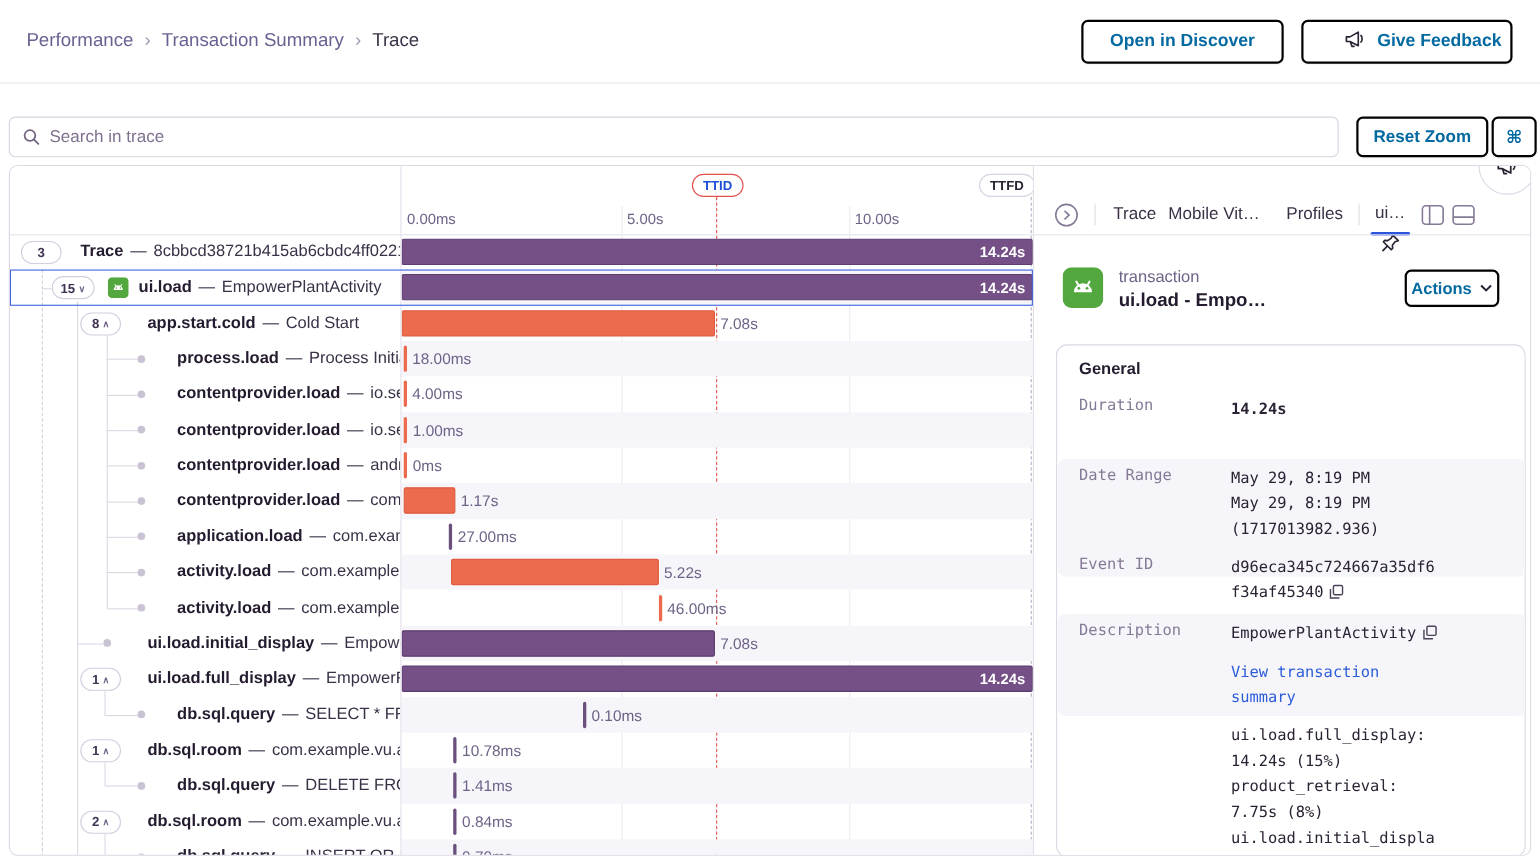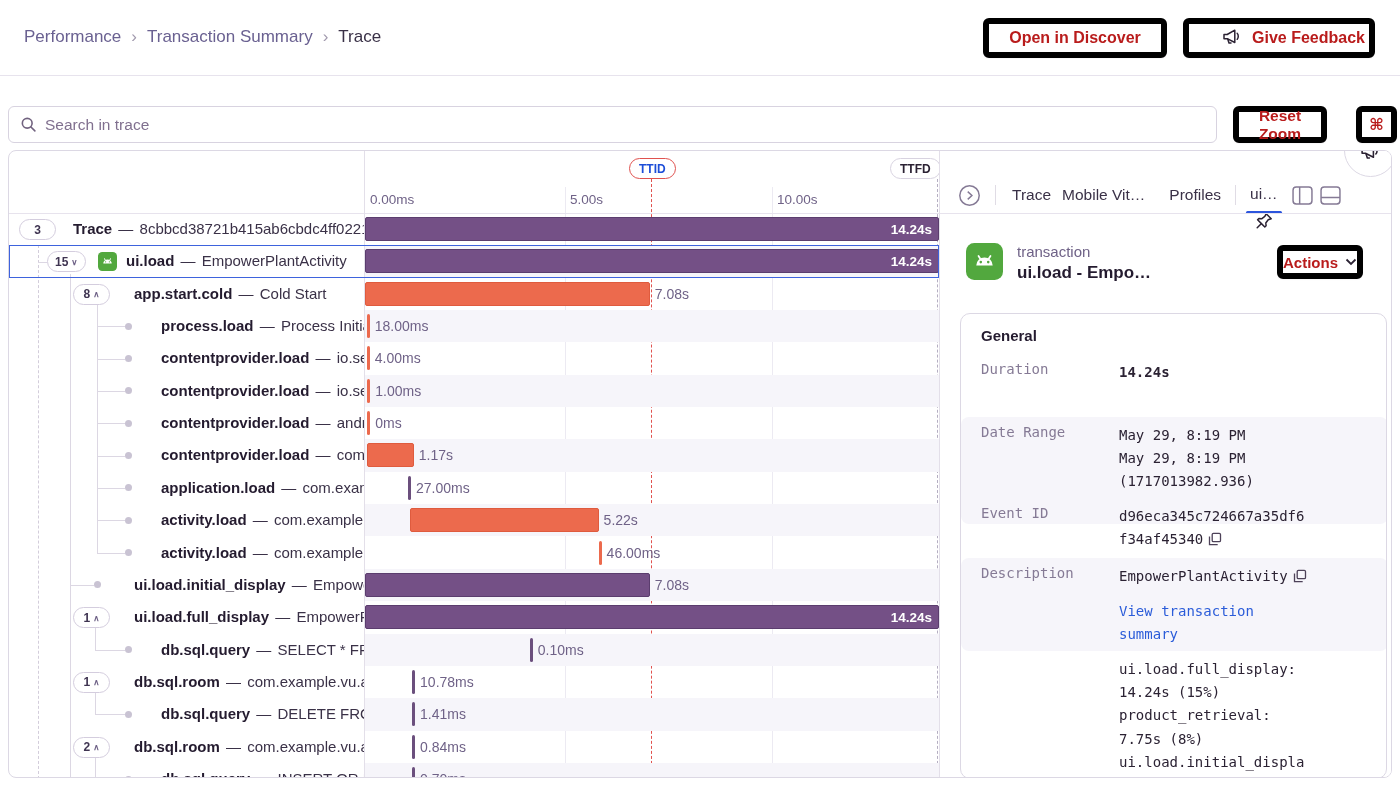--- a/index.html
+++ b/index.html
@@ -7,32 +7,32 @@
     font-family:"Liberation Sans", sans-serif; color:#2b2233; }
 
   
   #top-header { position:absolute; left:0; top:0; width:1400px; height:76px; background:#fff;
     border-bottom:1px solid #e7e3ed; }
   #breadcrumb { position:absolute; left:24px; top:27px; font-size:17px; display:flex; gap:10px; align-items:center; }
   #breadcrumb .crumb { color:#6a6191; cursor:pointer; }
   #breadcrumb .crumb.last { color:#3a3147; }
   #breadcrumb .crumb-sep { color:#a29aae; font-size:17px; }
   .btn { display:inline-flex; align-items:center; justify-content:center; gap:9px;
-    background:#fff; border:6px solid #000000; border-radius:6px; font-weight:bold;
-    font-size:16px; color:#b91c1c; cursor:pointer; box-shadow:0 1px 1px rgba(40,30,60,.04); }
+    background:#fff; border:2px solid #000000; border-radius:6px; font-weight:bold;
+    font-size:16px; color:#0369a1; cursor:pointer; box-shadow:0 1px 1px rgba(40,30,60,.04); }
   #open-discover { position:absolute; left:983px; top:18px; width:184px; height:40px; }
   #give-feedback { position:absolute; left:1183px; top:18px; width:192px; height:40px;padding-left:29px; }
 
   
   #search-wrap { position:absolute; left:8px; top:106px; width:1209px; height:37px; }
   #search-input { width:100%; height:100%; border:1px solid #d8d3e0; border-radius:6px;
     padding:0 12px 0 36px; font-size:15.5px; font-family:"Liberation Sans",sans-serif; color:#2b2233; outline:none; }
   #search-input::placeholder { color:#80708f; }
   #search-icon { position:absolute; left:12px; top:10px; width:17px; height:17px; }
-  #reset-zoom { position:absolute; left:1233px; top:106px; width:94px; height:37px; font-size:15.5px; }
+  #reset-zoom { position:absolute; left:1233px; top:106px; width:120px; height:37px; font-size:15.5px; }
   #shortcut-btn { position:absolute; left:1356px; top:106px; width:41px; height:37px; font-size:16px;
     font-family:"DejaVu Sans", sans-serif; }
 
   
   #main { position:absolute; left:8px; top:150px; width:1384px; height:628px;
     border:1px solid #dcd8e4; border-radius:8px; background:#fff; overflow:hidden; }
   #hdr-line { position:absolute; left:0; top:62px; width:1384px; border-top:1px solid #e7e3ed; z-index:5; }
   #tree-layer { position:absolute; left:0; top:0; width:355px; height:628px; overflow:hidden; }
   #tree-divider { position:absolute; left:355px; top:0; height:628px; border-left:1px solid #e3dfe9; z-index:6; }
   #wf-layer { position:absolute; left:356px; top:0; width:574px; height:628px; overflow:hidden; }

